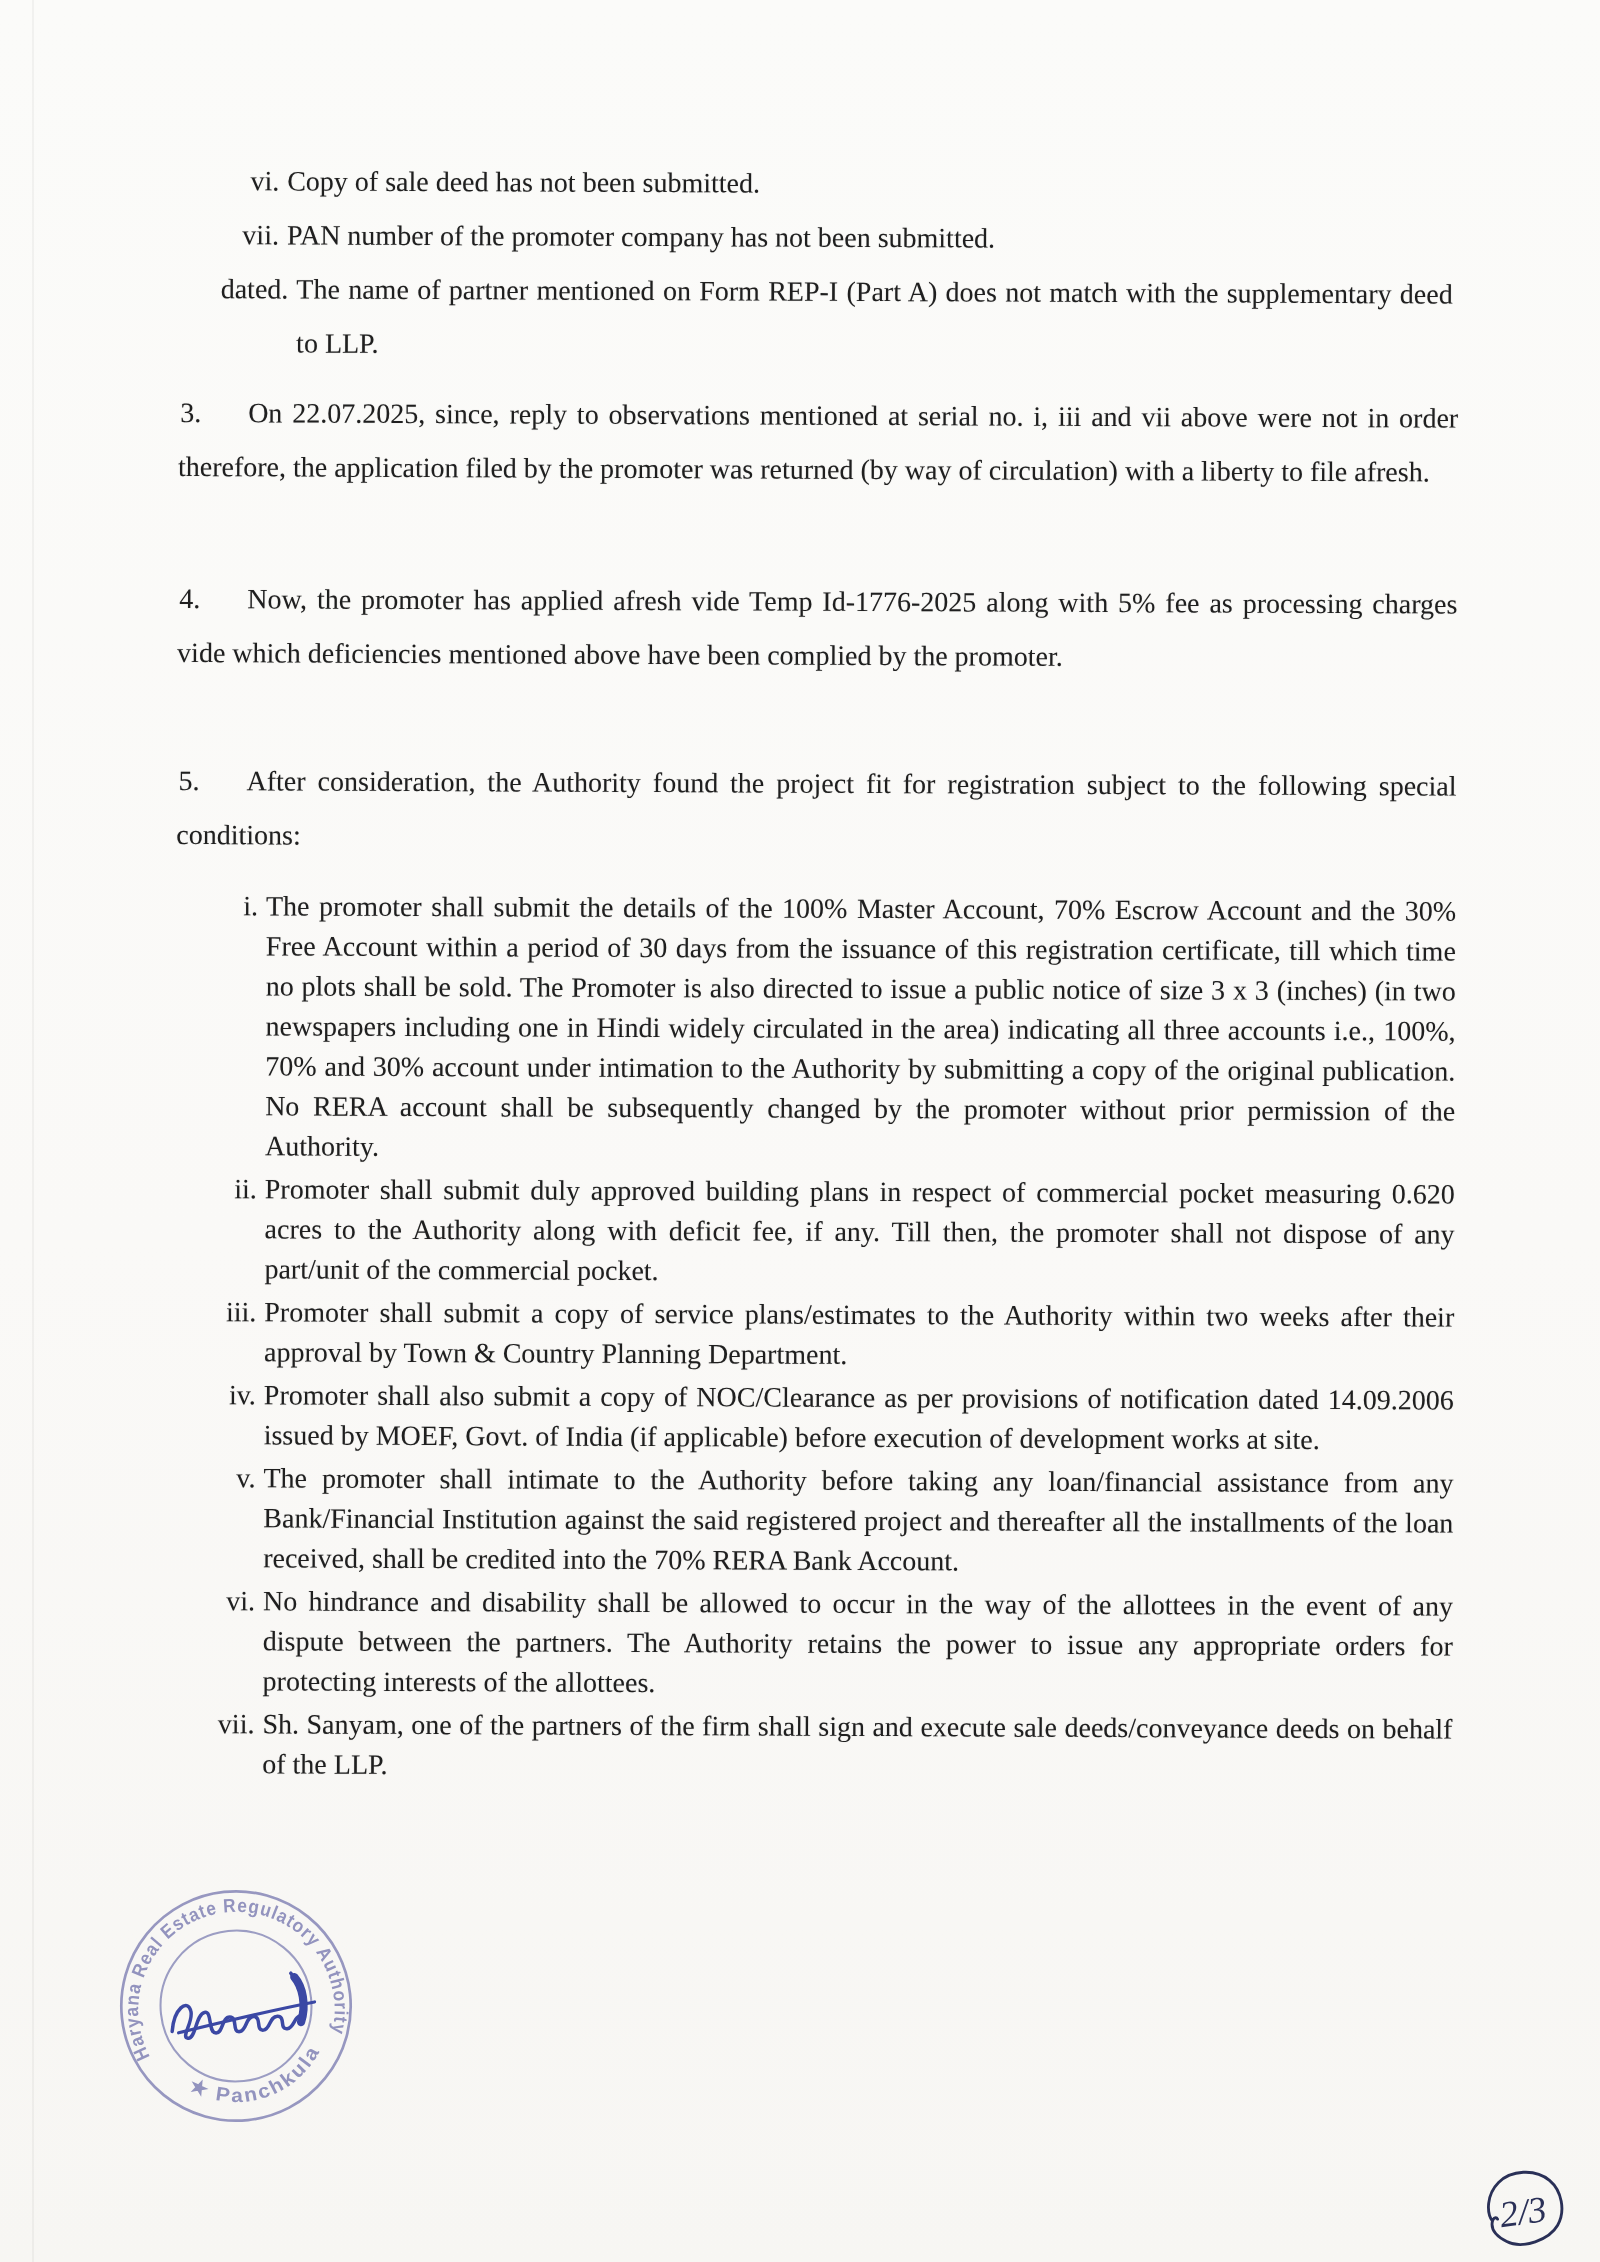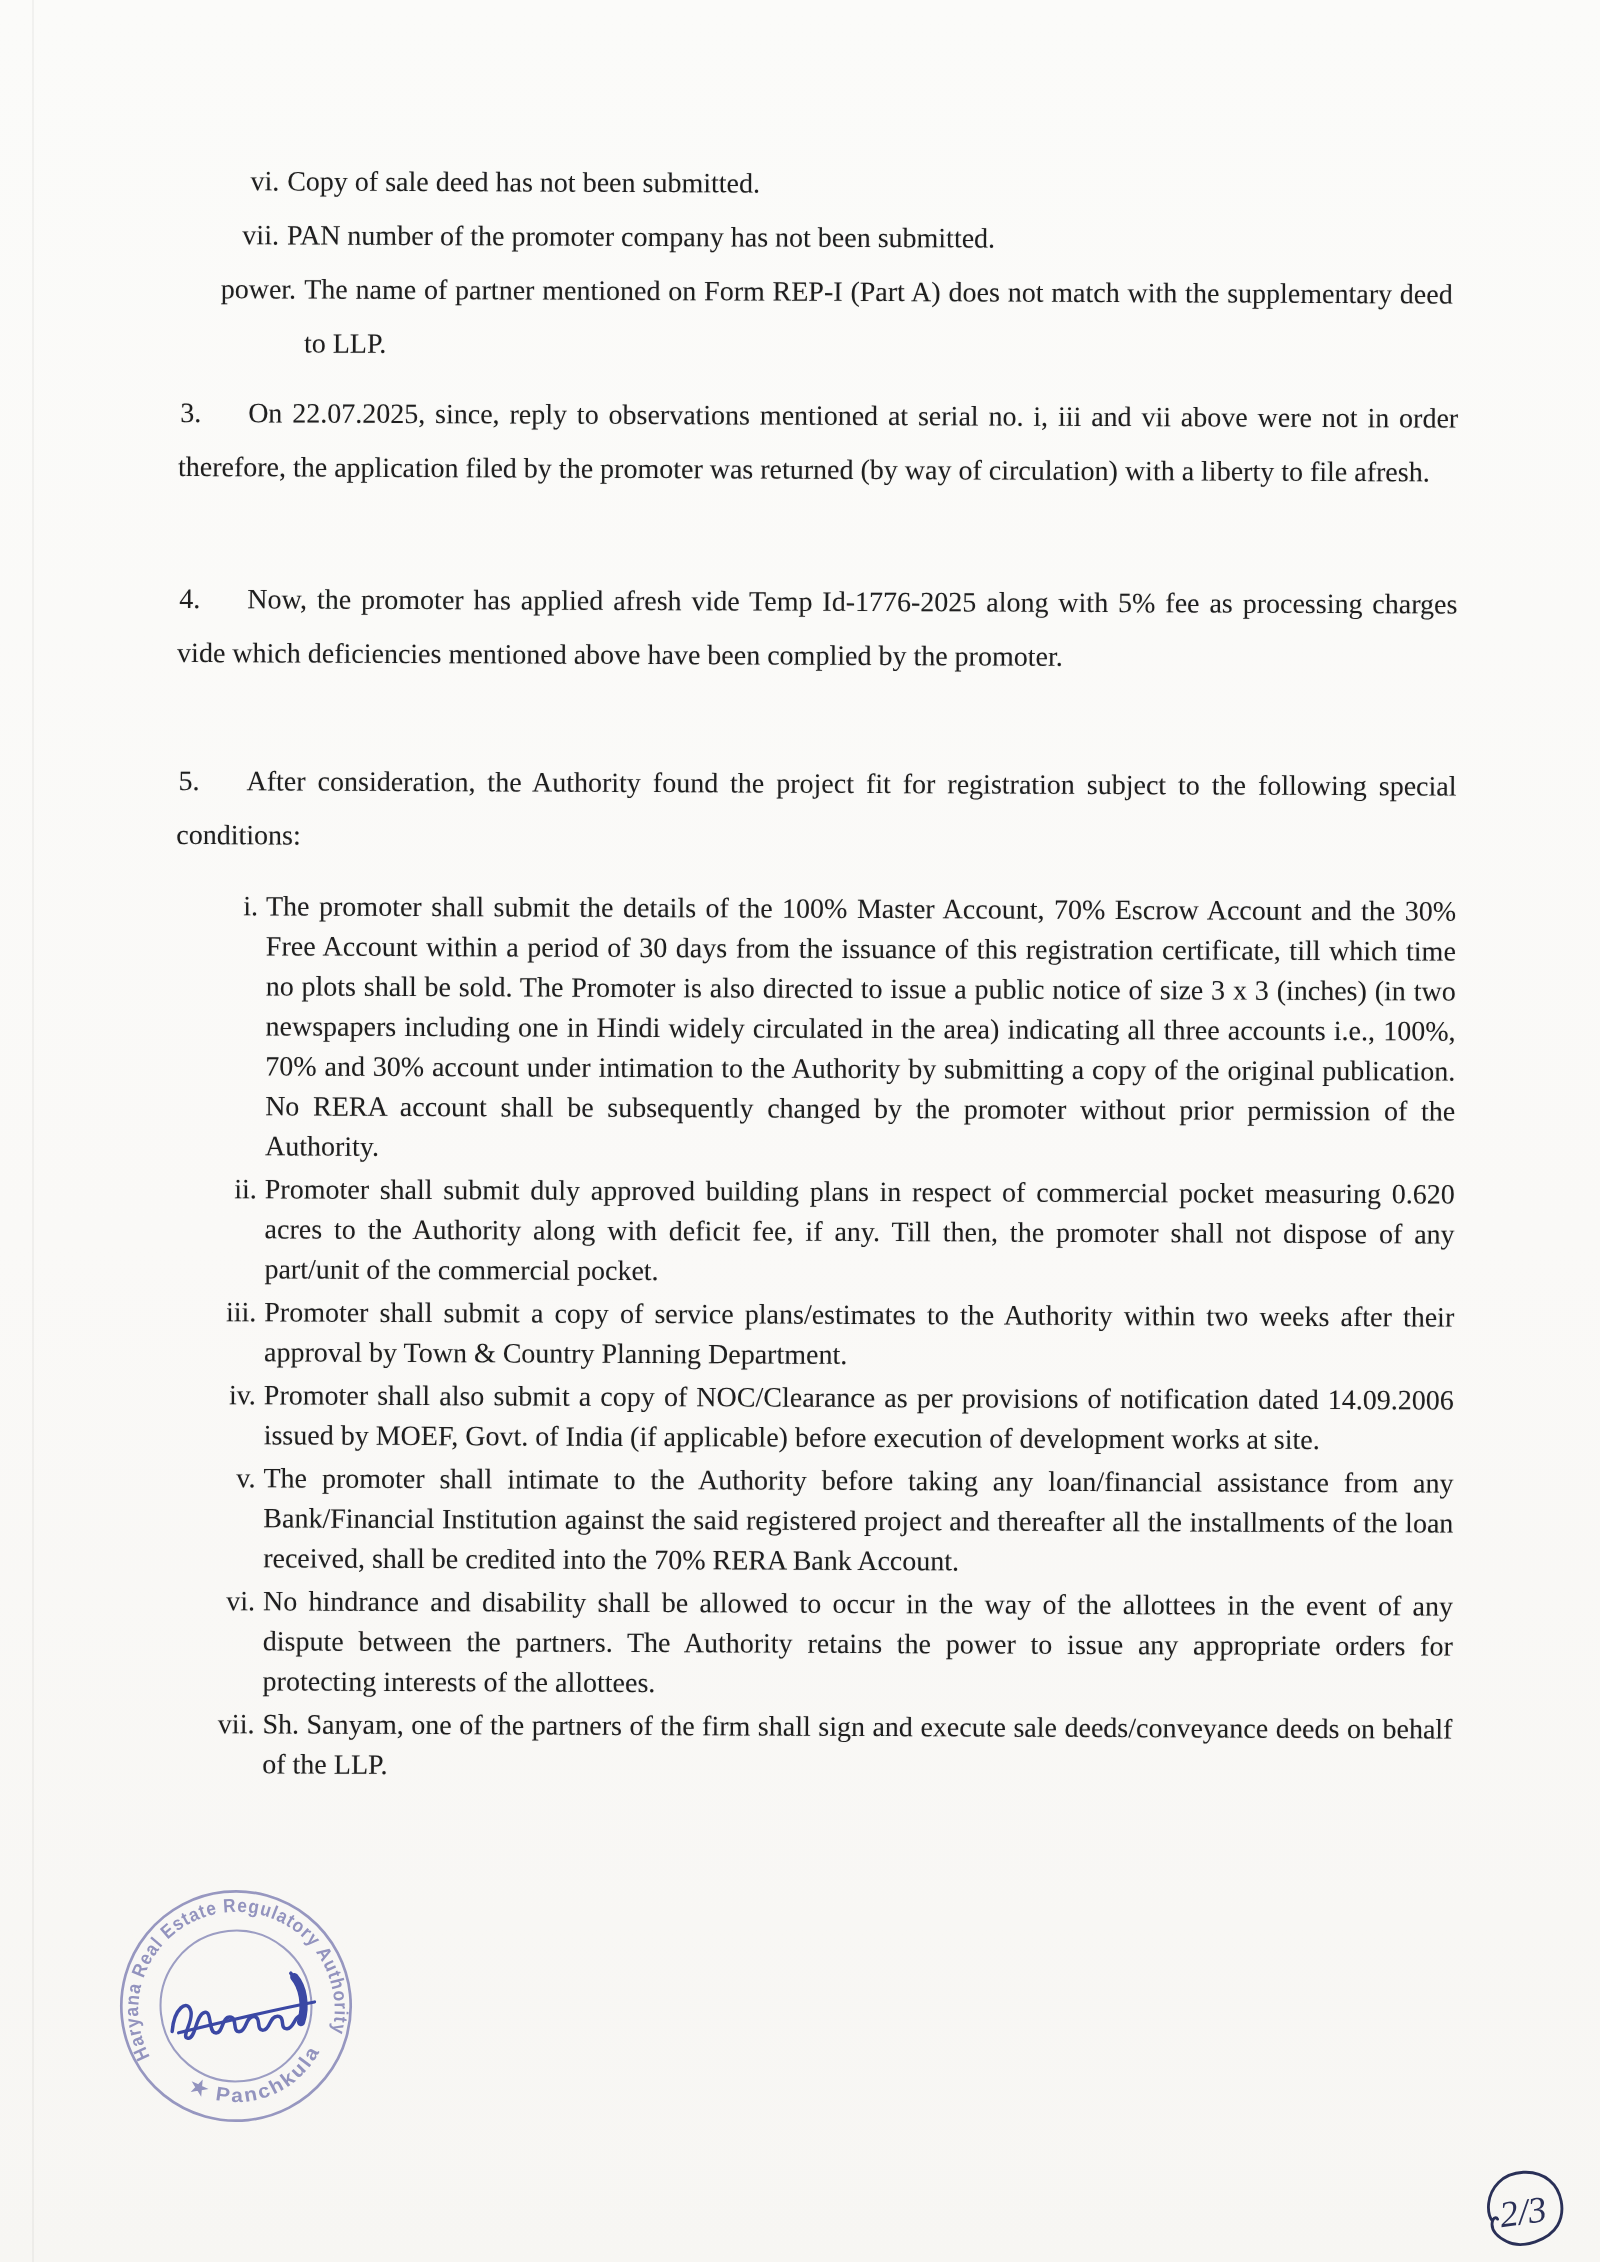--- a/index.html
+++ b/index.html
@@ -46,21 +46,21 @@
   <div class="top-list">
     <div class="t-row">
         <span class="t-num">vi.</span>
         <span class="t-text">Copy of sale deed has not been submitted.</span>
       </div>
       <div class="t-row">
         <span class="t-num">vii.</span>
         <span class="t-text">PAN number of the promoter company has not been submitted.</span>
       </div>
       <div class="t-row">
-        <span class="t-num">power.</span>
+        <span class="t-num">dated.</span>
         <span class="t-text">The name of partner mentioned on Form REP-I (Part A) does not match with the supplementary deed to LLP.</span>
       </div>
   </div>
 
   <div class="para p3">
     <span class="para-num">3.</span>
     <div class="para-text">On 22.07.2025, since, reply to observations mentioned at serial no. i, iii and vii above were not in order therefore, the application filed by the promoter was returned (by way of circulation) with a liberty to file afresh.</div>
   </div>
 
   <div class="para p4">

